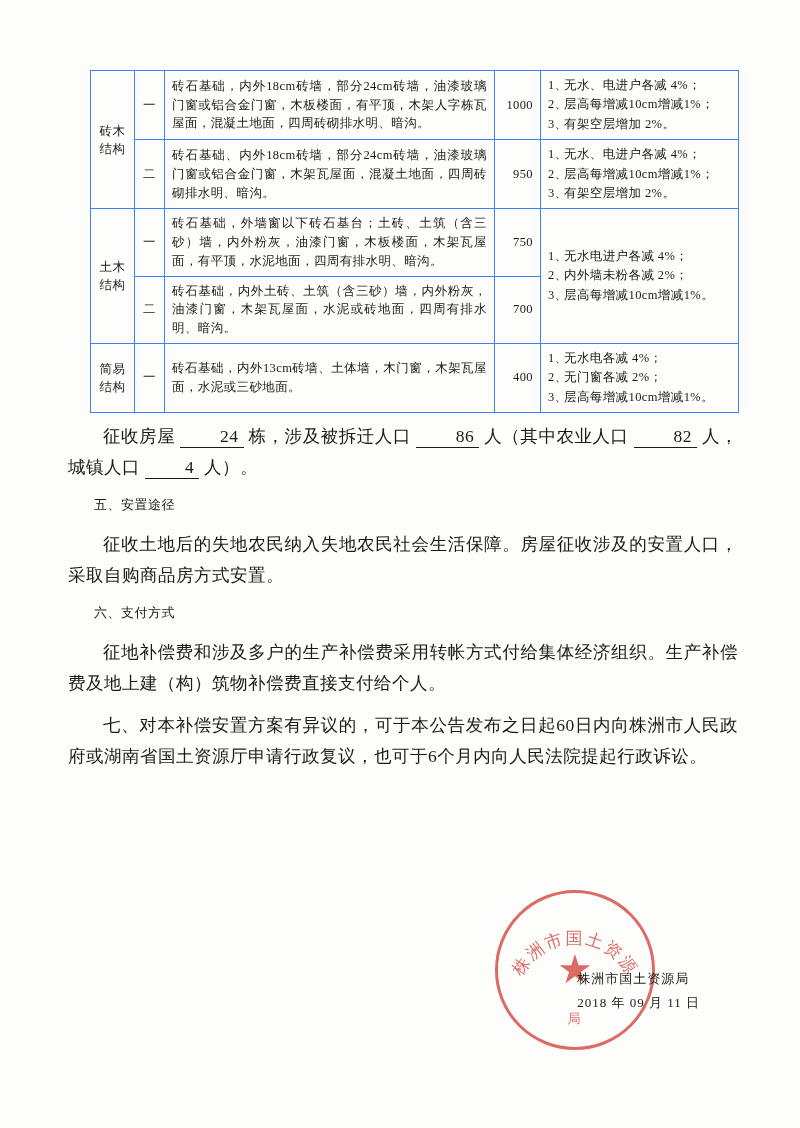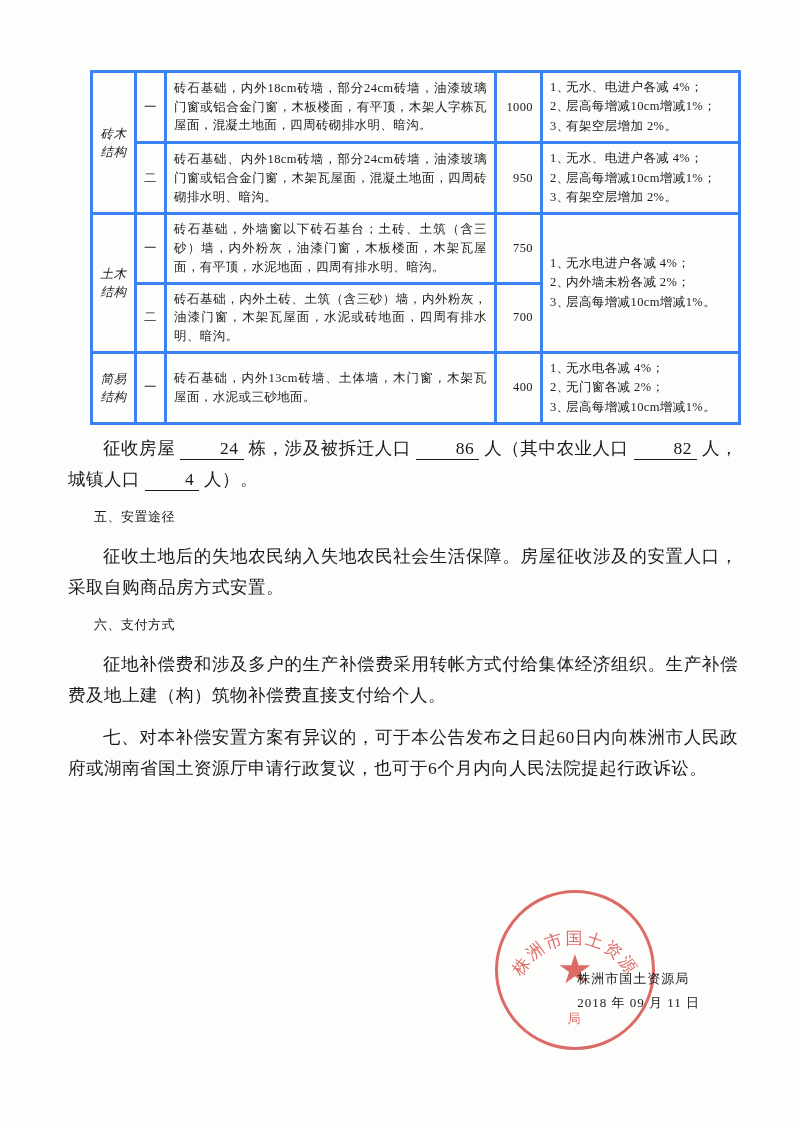--- a/index.html
+++ b/index.html
@@ -24,32 +24,31 @@
   }
 
   
   table.comp-table {
     border-collapse: collapse;
     width: 648px;
     margin: 0 0 0 28px;
     table-layout: fixed;
   }
   table.comp-table td {
-    border: 3px solid #3b82f6;
+    border: 1px solid #3b82f6;
     font-size: 12.5px;
     line-height: 1.5;
     padding: 5px 7px;
     vertical-align: middle;
     letter-spacing: 0.4px;
   }
   td.cat {
     width: 44px;
     text-align: center;
     padding: 4px 10px;
-    font-style: italic;
   }
   td.cat .v {
     display: block;
     line-height: 1.45;
   }
   td.lvl {
     width: 30px;
     text-align: center;
   }
   td.desc {

